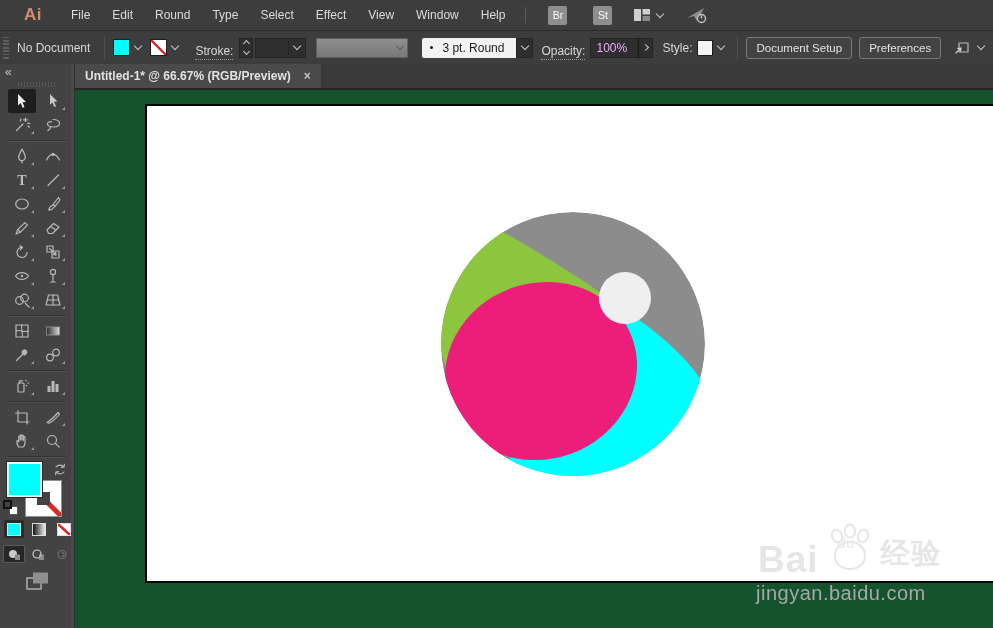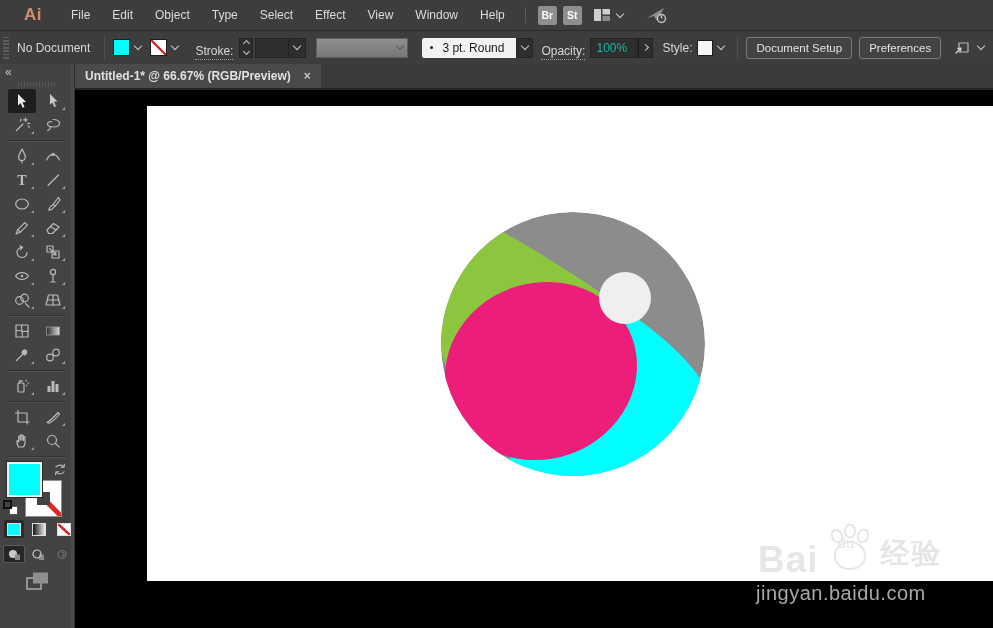--- a/index.html
+++ b/index.html
@@ -4,39 +4,39 @@
 <style>
   * { margin:0; padding:0; box-sizing:border-box; }
   body { background:#222; font-family:"Liberation Sans", sans-serif; }
   #screen { position:relative; width:993px; height:628px; background:#3D3D3D; overflow:hidden; color:#ddd; }
 
   
   .menubar { position:absolute; left:0; top:0; right:0; height:30px; display:flex; align-items:center; background:#3D3D3D; padding-left:24px; }
   .ai-logo { color:#CE8E6F; font-weight:bold; font-size:17px; margin-right:18px; letter-spacing:0.5px; }
   .menu-item { font-size:12px; color:#DCDCDC; padding:0 11px; height:30px; line-height:30px; cursor:default; }
   .mb-divider { width:1px; height:16px; background:#5A5A5A; margin:0 9px; }
-  .badge { width:19px; height:19px; background:#8E8E8E; color:#FBFBFB; font-size:10.5px; font-weight:bold; border-radius:2px; display:flex; align-items:center; justify-content:center; margin:0 3px; }
+  .badge { width:19px; height:19px; background:#8E8E8E; color:#FBFBFB; font-size:10.5px; font-weight:normal; border-radius:2px; display:flex; align-items:center; justify-content:center; margin:0 13px; }
   .ws-switcher { display:flex; align-items:center; margin:0 8px; gap:6px; }
   .chev { width:6px; height:6px; border-right:1.6px solid #C9C9C9; border-bottom:1.6px solid #C9C9C9; transform:rotate(45deg); display:inline-block; margin-top:-3px; }
   .gpu-icon { margin-left:14px; display:flex; align-items:center; }
 
   
   .controlbar { position:absolute; left:0; top:30px; right:0; height:34px; background:#3D3D3D; border-top:1px solid #2B2B2B; display:flex; align-items:center; font-size:12px; color:#D8D8D8; }
   .grip { width:6px; height:22px; margin:0 8px 0 3px; background:repeating-linear-gradient(0deg,#5E5E5E 0 1.5px,transparent 1.5px 3.5px); }
   .cb-divider { width:1px; height:24px; background:#4E4E4E; margin:0 8px; }
   .swatch { width:17px; height:17px; border:1px solid #1E1E1E; }
   .fill-cyan { background:#00FFFF; }
   .none-diag { background:linear-gradient(to top right,#FFF 43%,#D72B2B 45%,#D72B2B 55%,#FFF 57%); }
   .dd-chev { display:flex; align-items:center; padding:0 5px; height:20px; }
   .dotted-label { border-bottom:1px dotted #9A9A9A; padding-bottom:1px; cursor:default;margin-top:9px; }
   .stepper { width:14px; height:20px; background:#2E2E2E; border:1px solid #242424; display:flex; flex-direction:column; align-items:center; justify-content:center; gap:3px; margin-left:6px; }
   .stepper i { width:5px; height:5px; border-right:1.4px solid #C9C9C9; border-bottom:1.4px solid #C9C9C9; display:block; }
   .stepper .up { transform:rotate(-135deg); margin-top:2px; }
   .stepper .dn { transform:rotate(45deg); margin-bottom:2px; }
-  .field { background:#2E2E2E; border:1px solid #242424; height:20px; display:flex; align-items:center; color:#14b8a6; }
+  .field { background:#2E2E2E; border:1px solid #242424; height:20px; display:flex; align-items:center; color:#f0abfc; }
   .weight-dd { width:34px; margin-left:2px; }
   .weight-chev { width:17px; height:20px; background:#2E2E2E; border:1px solid #242424; border-left:none; display:flex; align-items:center; justify-content:center; }
   .profile-dd { width:92px; height:20px; margin-left:10px; background:linear-gradient(#8F8F8F,#787878); border:1px solid #5E5E5E; display:flex; align-items:center; justify-content:flex-end; padding-right:4px; }
   .profile-dd .chev { border-color:#5A5A5A; }
   .brush-btn { background:#F2F2F2; color:#1B1B1B; height:20px; border-radius:2px 0 0 2px; display:flex; align-items:center; padding:0 12px 0 8px; gap:9px; margin-left:14px; }
   .brush-dot { width:3px; height:3px; border-radius:50%; background:#1B1B1B; }
   .brush-chev { width:17px; height:20px; background:#2E2E2E; border:1px solid #242424; border-radius:0 2px 2px 0; display:flex; align-items:center; justify-content:center; margin-right:8px; }
   .opacity-field { width:48px; padding-left:5px; margin-left:5px; }
   .arrow-btn { width:15px; height:20px; background:#2E2E2E; border:1px solid #242424; border-left:1px solid #1B1B1B; display:flex; align-items:center; justify-content:center; }
   .right-chev { width:5px; height:5px; border-right:1.5px solid #C9C9C9; border-top:1.5px solid #C9C9C9; transform:rotate(45deg); }
@@ -79,42 +79,42 @@
   .modes-row { position:absolute; left:3px; top:481px; display:flex; gap:2px; }
   .mode { width:22px; height:18px; display:flex; align-items:center; justify-content:center; }
   .mode.active { background:#262626; border:1px solid #5A5A5A; border-radius:2px; }
   .screenmode { position:absolute; left:24px; top:506px; }
 
   
   .doc { flex:1; display:flex; flex-direction:column; min-width:0; }
   .tabbar { height:26px; background:#3A3A3A; display:flex; border-bottom:2px solid #262626; }
   .tab { background:#4A4A4A; display:flex; align-items:center; gap:13px; padding:0 10px; font-size:12px; font-weight:bold; color:#E2E2E2; }
   .tab-close { color:#C5C5C5; font-size:12px; font-weight:bold; line-height:1; }
-  .pasteboard { flex:1; background:#000000; position:relative; overflow:hidden; }
+  .pasteboard { flex:1; background:#14532d; position:relative; overflow:hidden; }
   .artboard { position:absolute; left:70px; top:14px; right:0; height:479px; background:#FFF; border:2px solid #000; border-right:none; }
   .ball { position:absolute; left:291px; top:103px; }
 
   
   .wm-logo { position:absolute; left:683px; top:432px; display:flex; align-items:flex-end; gap:4px; z-index:3; color:#E6E6E6; }
   .wm-bai { font-size:37px; font-weight:bold; line-height:0.9; letter-spacing:1px; }
   .wm-cn { font-size:29px; font-weight:bold; margin-bottom:2px; letter-spacing:2px; }
   .wm-paw { position:relative; width:54px; height:54px; }
   .wm-du { position:absolute; left:15px; top:12px; font-size:15px; font-weight:normal; color:#E6E6E6; }
   .wm-url { position:absolute; left:681px; top:492px; font-size:20px; color:#A8A8A8; z-index:3; letter-spacing:0.5px; }
 </style>
 </head>
 <body>
 
 <div id="screen">
 
   <div class="menubar">
     <span class="ai-logo">Ai</span>
     <span class="menu-item">File</span>
     <span class="menu-item">Edit</span>
-    <span class="menu-item">Object</span>
+    <span class="menu-item">Round</span>
     <span class="menu-item">Type</span>
     <span class="menu-item">Select</span>
     <span class="menu-item">Effect</span>
     <span class="menu-item">View</span>
     <span class="menu-item">Window</span>
     <span class="menu-item">Help</span>
     <span class="mb-divider"></span>
     <span class="badge">Br</span>
     <span class="badge">St</span>
     <span class="ws-switcher">

